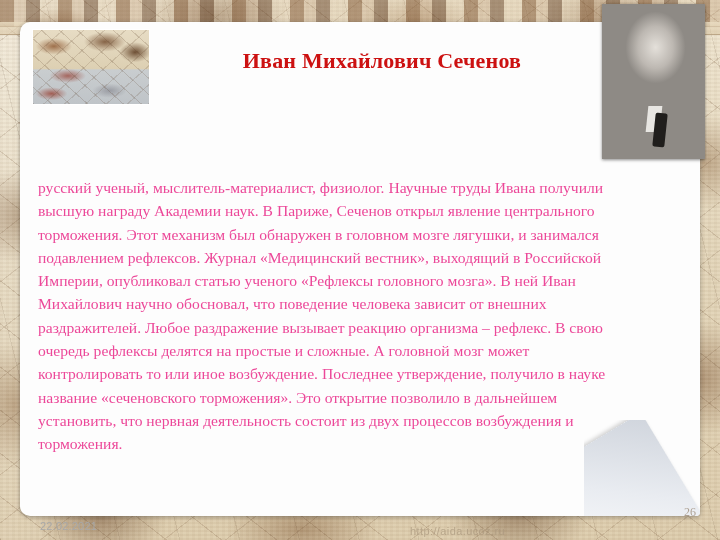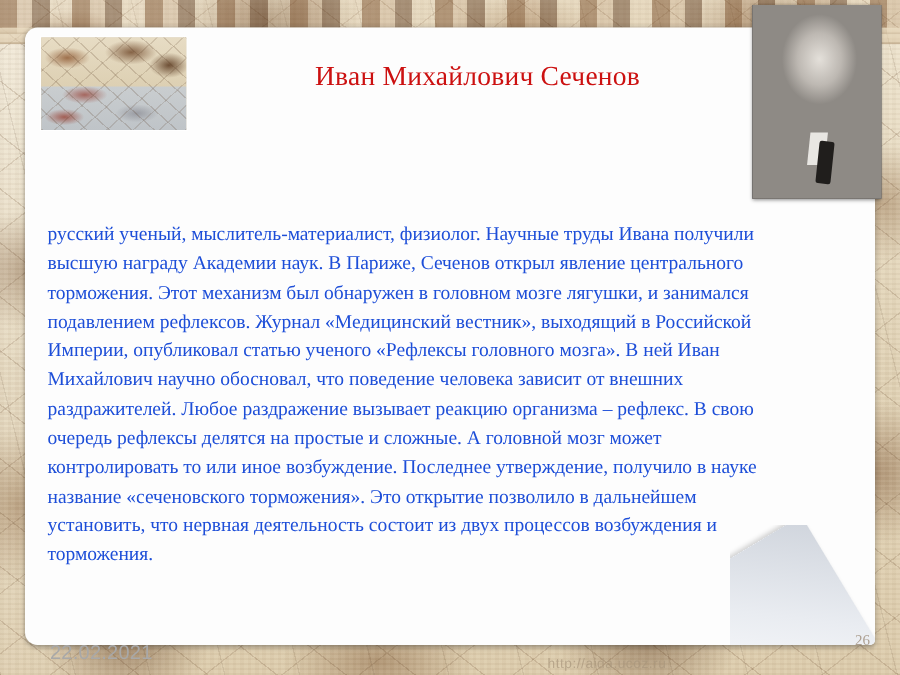--- a/index.html
+++ b/index.html
@@ -169,67 +169,66 @@
   }
 
   
   .title {
     position: absolute;
     left: 172px;
     top: 48px;
     width: 420px;
     text-align: center;
     color: #cc1111;
-    font-weight: normal;
+    font-weight: bold;
     font-size: 22px;
     letter-spacing: .2px;
     line-height: 1.15;
   }
 
   
   .body-text {
     position: absolute;
     left: 38px;
     top: 176px;
     width: 580px;
-    color: #1d4ed8;
+    color: #ec4899;
     font-size: 15.6px;
     line-height: 23.3px;
     text-align: left;
   }
   .body-text p { margin: 0; }
 
   
   .date-stamp {
     position: absolute;
     left: 40px;
     bottom: 8px;
     color: #a8a8a8;
     font-family: "Liberation Sans", sans-serif;
-    font-size: 16px;
+    font-size: 11px;
     letter-spacing: .2px;
   }
   .slide-number {
     position: absolute;
     right: 24px;
     bottom: 20px;
     color: rgba(120,95,66,.55);
     font-family: Liberation Serif, serif;
     font-size: 12px;
   }
   .watermark {
     position: absolute;
     left: 410px;
     bottom: 3px;
     color: rgba(168,150,124,.70);
     font-family: "Liberation Sans", sans-serif;
     font-size: 11px;
     letter-spacing: .4px;
     white-space: nowrap;
-    margin-left: 28px;
   }
 </style>
 </head>
 <body>
 
 <div id="slide">
 
   <div class="bg-parchment"></div>
   <div class="bg-rhumb"></div>
   <div class="bg-grain"></div>

